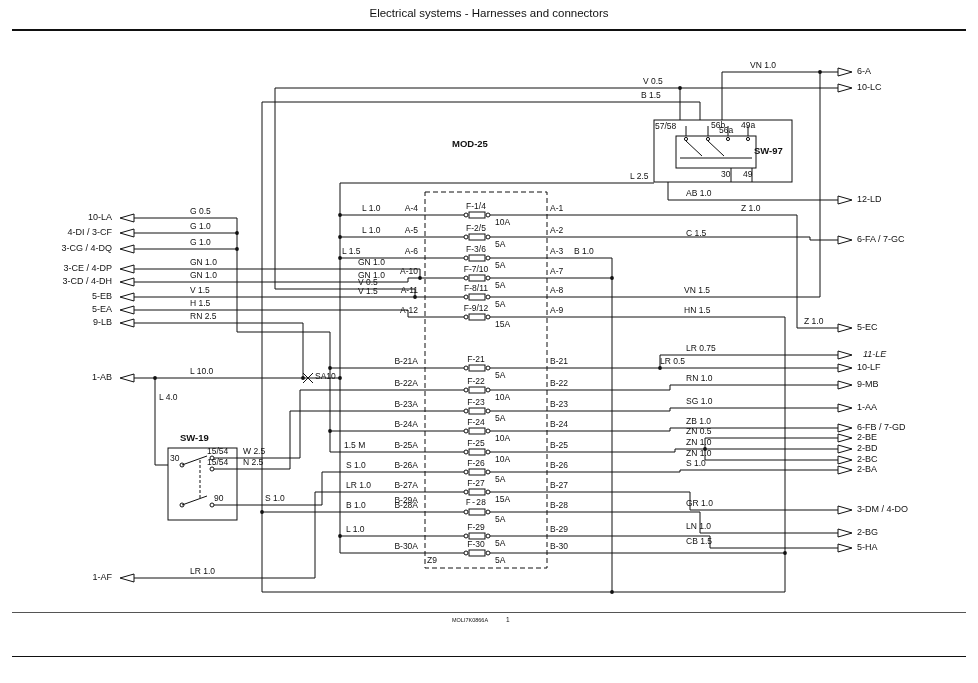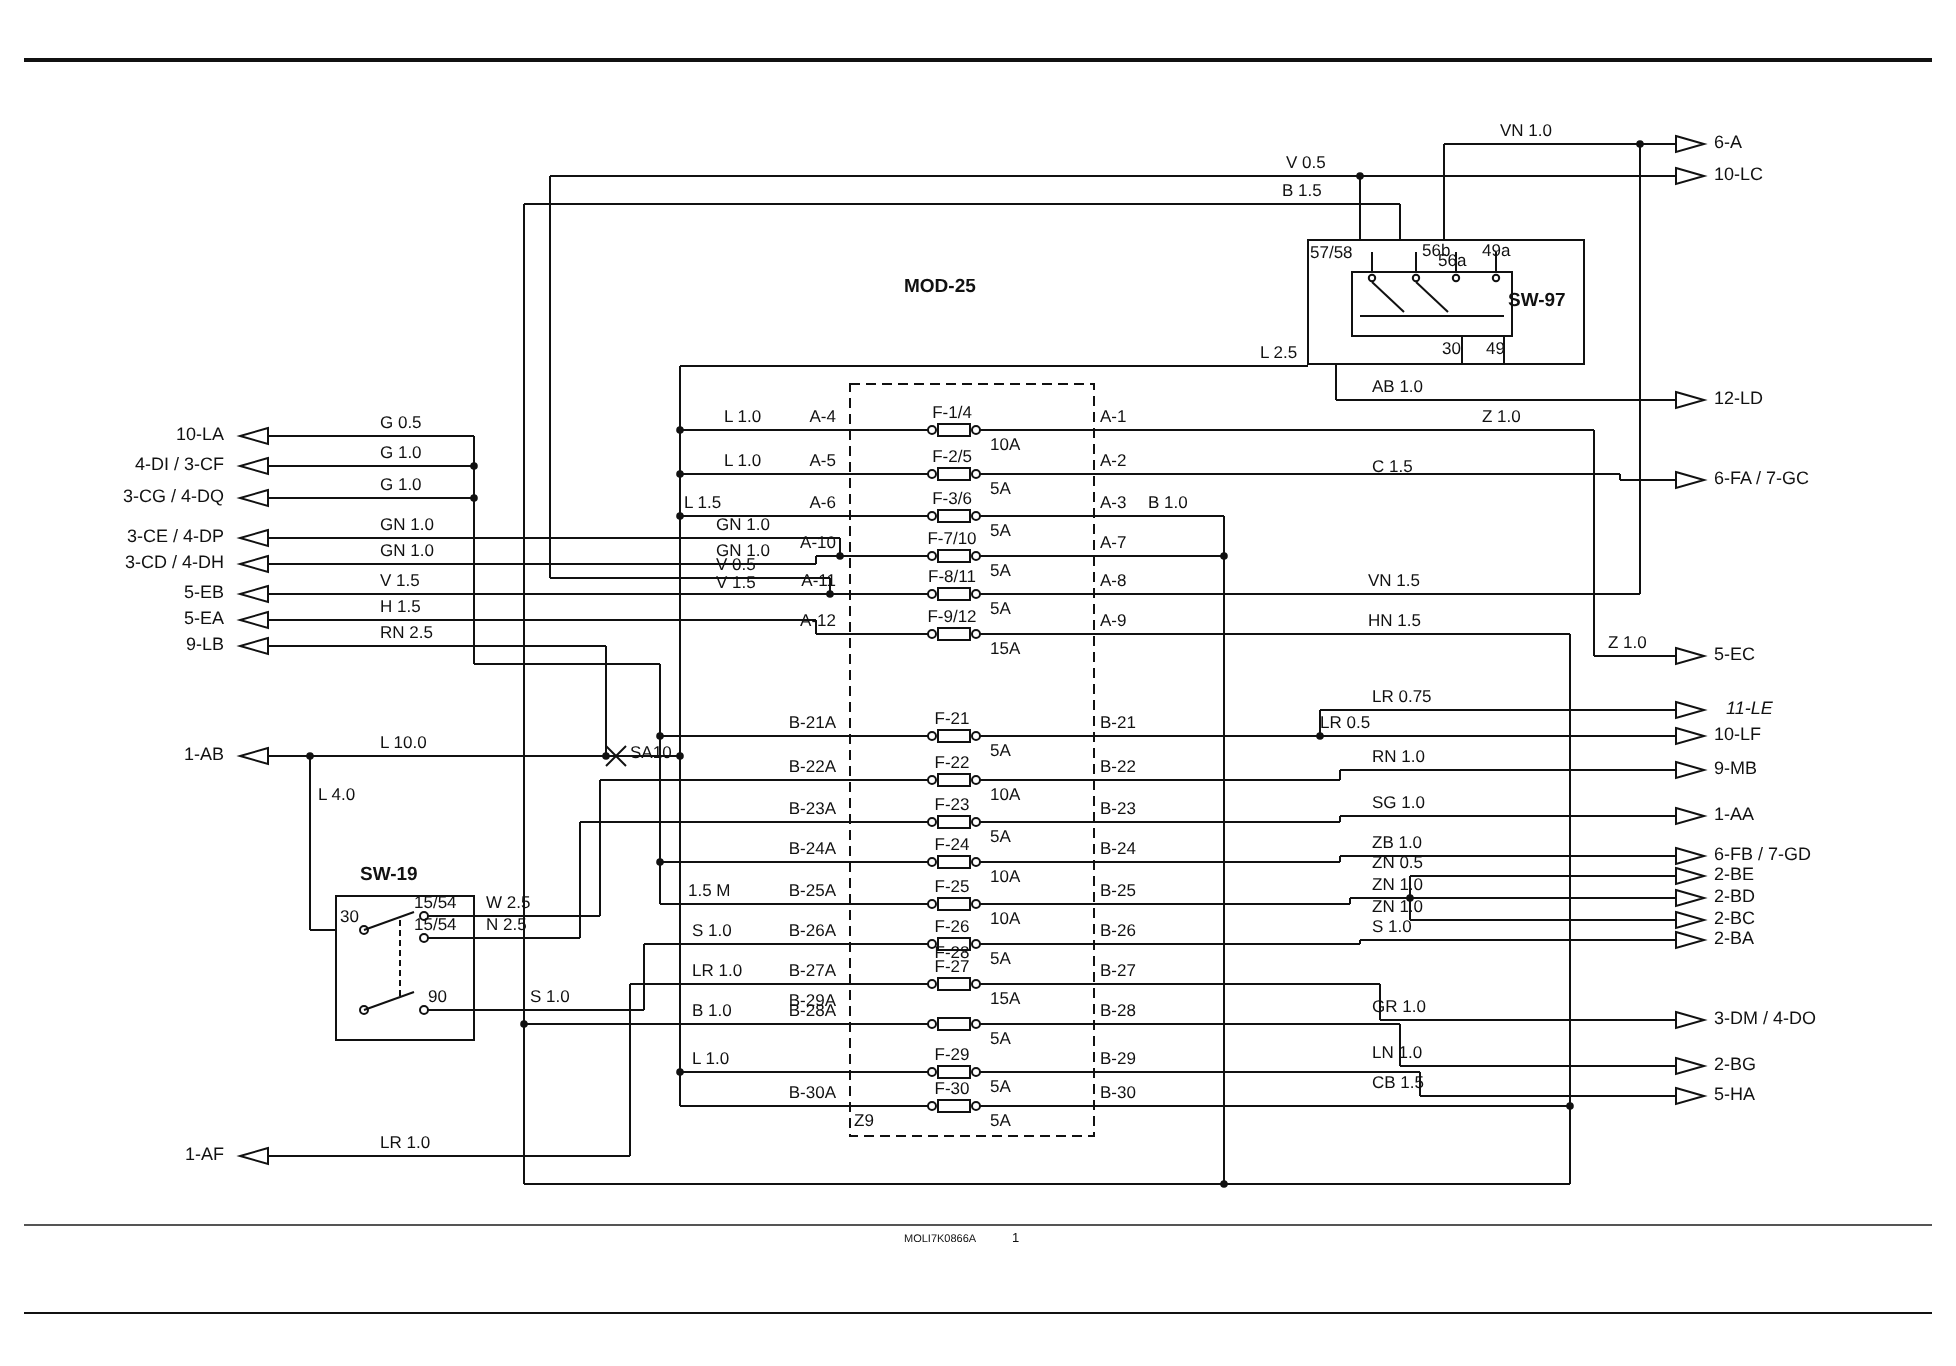--- a/index.html
+++ b/index.html
@@ -21,20 +21,21 @@
   .w56{width:56px;display:inline-block;}
   .w34{width:34px;display:inline-block;}
   .w26{width:26px;display:inline-block;}
   .tiny{font-size:5.5px;}
   svg{position:absolute;left:0;top:0;}
 </style>
 </head>
 <body>
 
 <div class="page">
+  <div class="title">Electrical systems - Harnesses and connectors</div>
   <div class="rule rule-top"></div>
 
   <div>
     <svg id="wires" width="978" height="683">
         <g>
           <line x1="134" y1="218" x2="237" y2="218" stroke="#111" stroke-width="1"></line>
           <line x1="134" y1="233" x2="237" y2="233" stroke="#111" stroke-width="1"></line>
           <line x1="134" y1="249" x2="237" y2="249" stroke="#111" stroke-width="1"></line>
           <line x1="237" y1="218" x2="237" y2="332" stroke="#111" stroke-width="1"></line>
           <line x1="237" y1="332" x2="330" y2="332" stroke="#111" stroke-width="1"></line>
@@ -392,21 +393,21 @@
         <span class="lb" style="left: 550px; top: 441px;">B-25</span>
         <span class="lb rt w34" style="left: 384px; top: 461px;">B-26A</span>
         <span class="lb ctr w56" style="left: 448px; top: 459px;">F-26</span>
         <span class="lb" style="left: 495px; top: 475px;">5A</span>
         <span class="lb" style="left: 550px; top: 461px;">B-26</span>
         <span class="lb rt w34" style="left: 384px; top: 481px;">B-27A</span>
         <span class="lb ctr w56" style="left: 448px; top: 479px;">F-27</span>
         <span class="lb" style="left: 495px; top: 495px;">15A</span>
         <span class="lb" style="left: 550px; top: 481px;">B-27</span>
         <span class="lb rt w34" style="left: 384px; top: 501px;">B-28A</span>
-        <span class="lb ctr w56" style="left: 448px; top: 472px;">F-28</span>
+        <span class="lb ctr w56" style="left: 448px; top: 499px; font-family: Liberation Mono, monospace;">F-28</span>
         <span class="lb" style="left: 495px; top: 515px;">5A</span>
         <span class="lb" style="left: 550px; top: 501px;">B-28</span>
         <span class="lb rt w34" style="left: 384px; top: 496px;">B-29A</span>
         <span class="lb ctr w56" style="left: 448px; top: 523px;">F-29</span>
         <span class="lb" style="left: 495px; top: 539px;">5A</span>
         <span class="lb" style="left: 550px; top: 525px;">B-29</span>
         <span class="lb rt w34" style="left: 384px; top: 542px;">B-30A</span>
         <span class="lb ctr w56" style="left: 448px; top: 540px;">F-30</span>
         <span class="lb" style="left: 495px; top: 556px;">5A</span>
         <span class="lb" style="left: 550px; top: 542px;">B-30</span>

